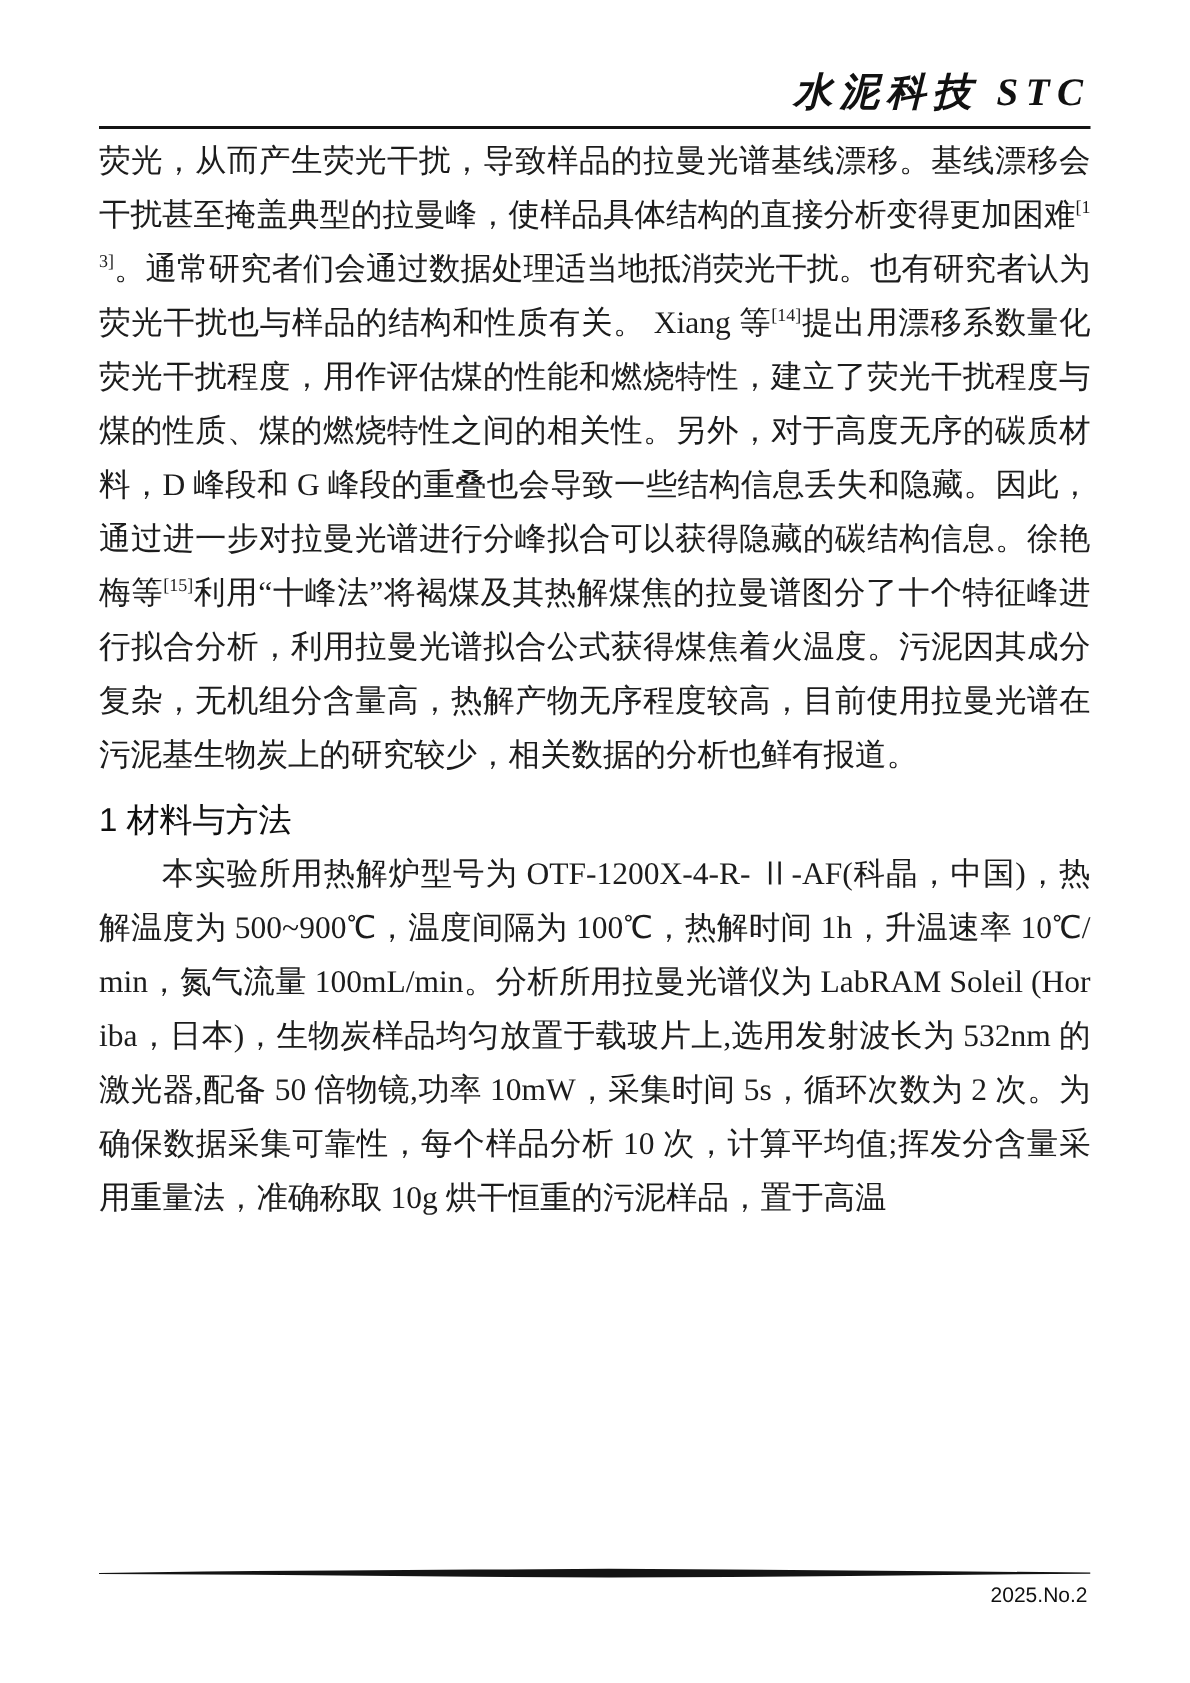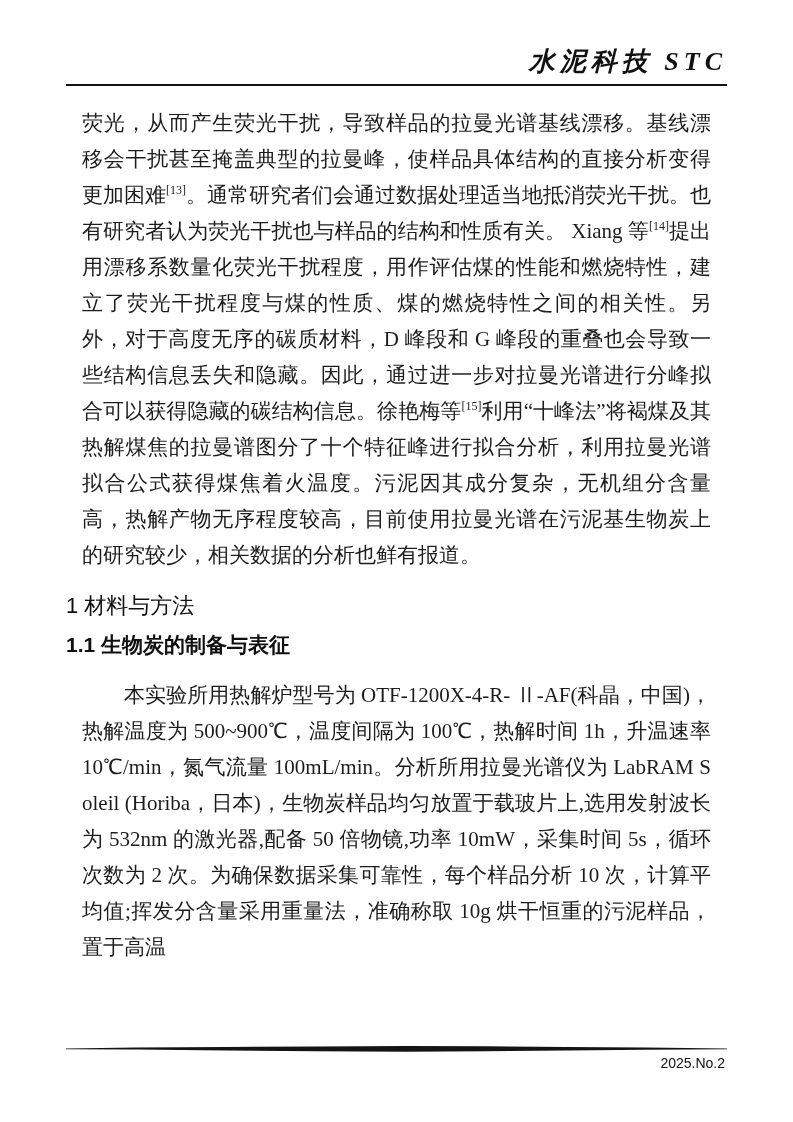--- a/index.html
+++ b/index.html
@@ -27,21 +27,21 @@
   }
   .header-rule {
     margin-top: 5px;
     border-top: 2.5px solid #141414;
     height: 0;
   }
 
   
   .article-body { padding-top: 3px; }
   .para {
-    margin: 16px;
+    margin: 0;
     font-size: 21px;
     line-height: 36px;
     text-align: justify;
     color: #1c1c1c;
     word-break: break-all;
   }
   .para.indent { text-indent: 42px; }
   .para sup {
     font-size: 12px;
     line-height: 0;
@@ -98,21 +98,20 @@
   <div class="margins">
 
     <div class="journal-header">
       <span class="journal-title">水泥科技 STC</span>
     </div>
     <div class="header-rule"></div>
 
     <div class="article-body">
         <p class="para"><span>荧光，从而产生荧光干扰，导致样品的拉曼光谱基线漂移。基线漂移会干扰甚至掩盖典型的拉曼峰，使样品具体结构的直接分析变得更加困难</span><sup>[13]</sup><span>。通常研究者们会通过数据处理适当地抵消荧光干扰。也有研究者认为荧光干扰也与样品的结构和性质有关。 Xiang 等</span><sup>[14]</sup><span>提出用漂移系数量化荧光干扰程度，用作评估煤的性能和燃烧特性，建立了荧光干扰程度与煤的性质、煤的燃烧特性之间的相关性。另外，对于高度无序的碳质材料，D 峰段和 G 峰段的重叠也会导致一些结构信息丢失和隐藏。因此，通过进一步对拉曼光谱进行分峰拟合可以获得隐藏的碳结构信息。徐艳梅等</span><sup>[15]</sup><span>利用“十峰法”将褐煤及其热解煤焦的拉曼谱图分了十个特征峰进行拟合分析，利用拉曼光谱拟合公式获得煤焦着火温度。污泥因其成分复杂，无机组分含量高，热解产物无序程度较高，目前使用拉曼光谱在污泥基生物炭上的研究较少，相关数据的分析也鲜有报道。</span></p>
         <h2 class="sec1">1  材料与方法</h2>
-        <h3 class="sec2">1.1  生物炭的制备与表征</h3>
         <p class="para indent"><span>本实验所用热解炉型号为 OTF-1200X-4-R- Ⅱ-AF(科晶，中国)，热解温度为 500~900℃，温度间隔为 100℃，热解时间 1h，升温速率 10℃/min，氮气流量 100mL/min。分析所用拉曼光谱仪为 LabRAM Soleil (Horiba，日本)，生物炭样品均匀放置于载玻片上,选用发射波长为 532nm 的激光器,配备 50 倍物镜,功率 10mW，采集时间 5s，循环次数为 2 次。为确保数据采集可靠性，每个样品分析 10 次，计算平均值;挥发分含量采用重量法，准确称取 10g 烘干恒重的污泥样品，置于高温</span></p>
       </div>
   </div>
 
   <div class="page-footer">
     <svg class="footer-rule-svg" viewBox="0 0 661 10" preserveAspectRatio="none" aria-hidden="true">
       <polygon fill="#141414" points="0,4.6 70,3.6 160,3.0 250,2.4 340,1.9 420,2.3 500,3.0 580,3.6 661,4.4 661,5.2 580,5.8 500,6.6 420,7.3 340,7.7 250,7.2 160,6.4 70,5.6 0,5.3"></polygon>
     </svg>
     <div class="footer-row">
       <span class="footer-issue">2025.No.2</span>

